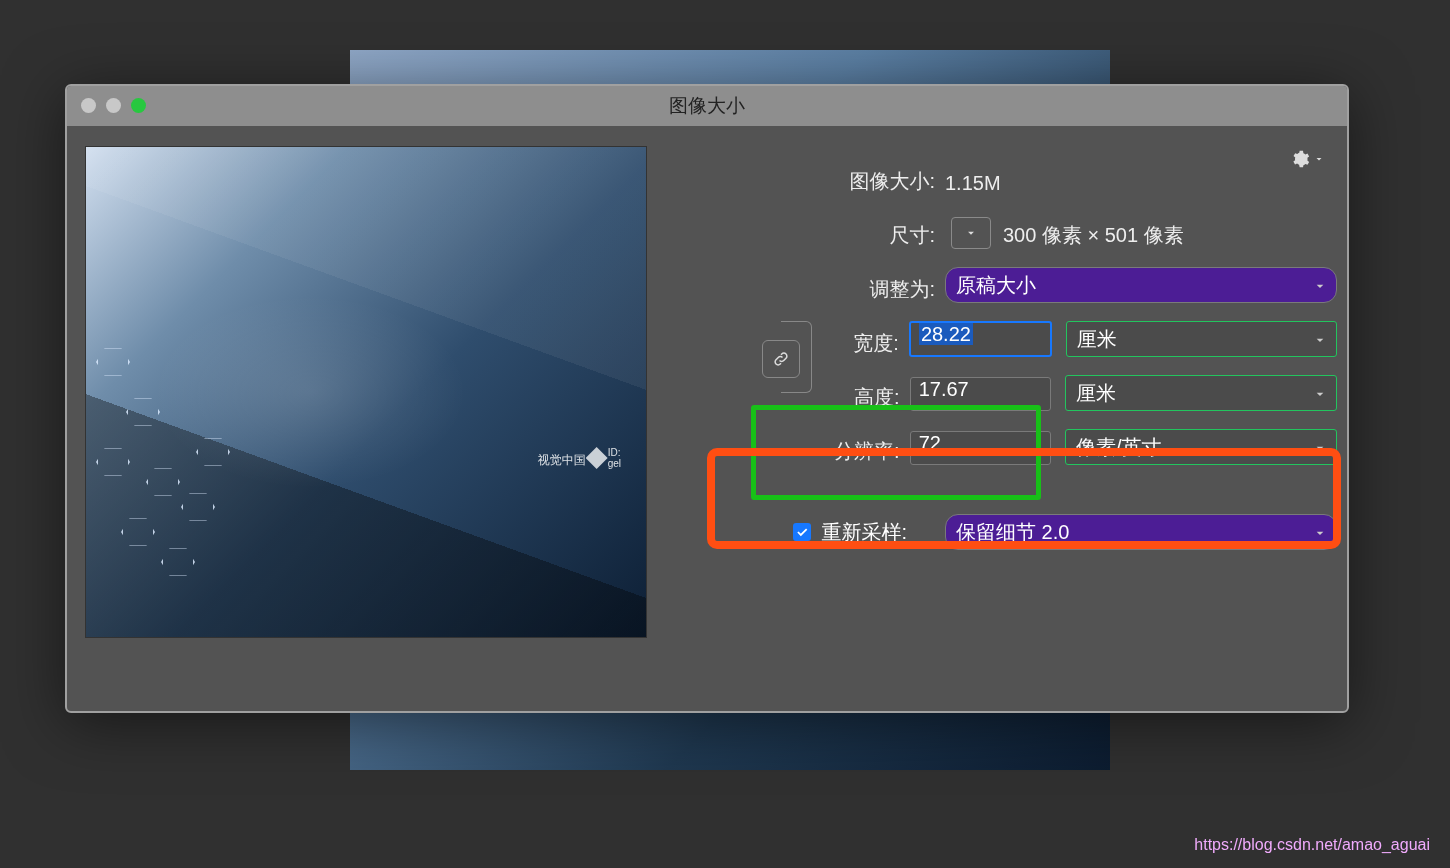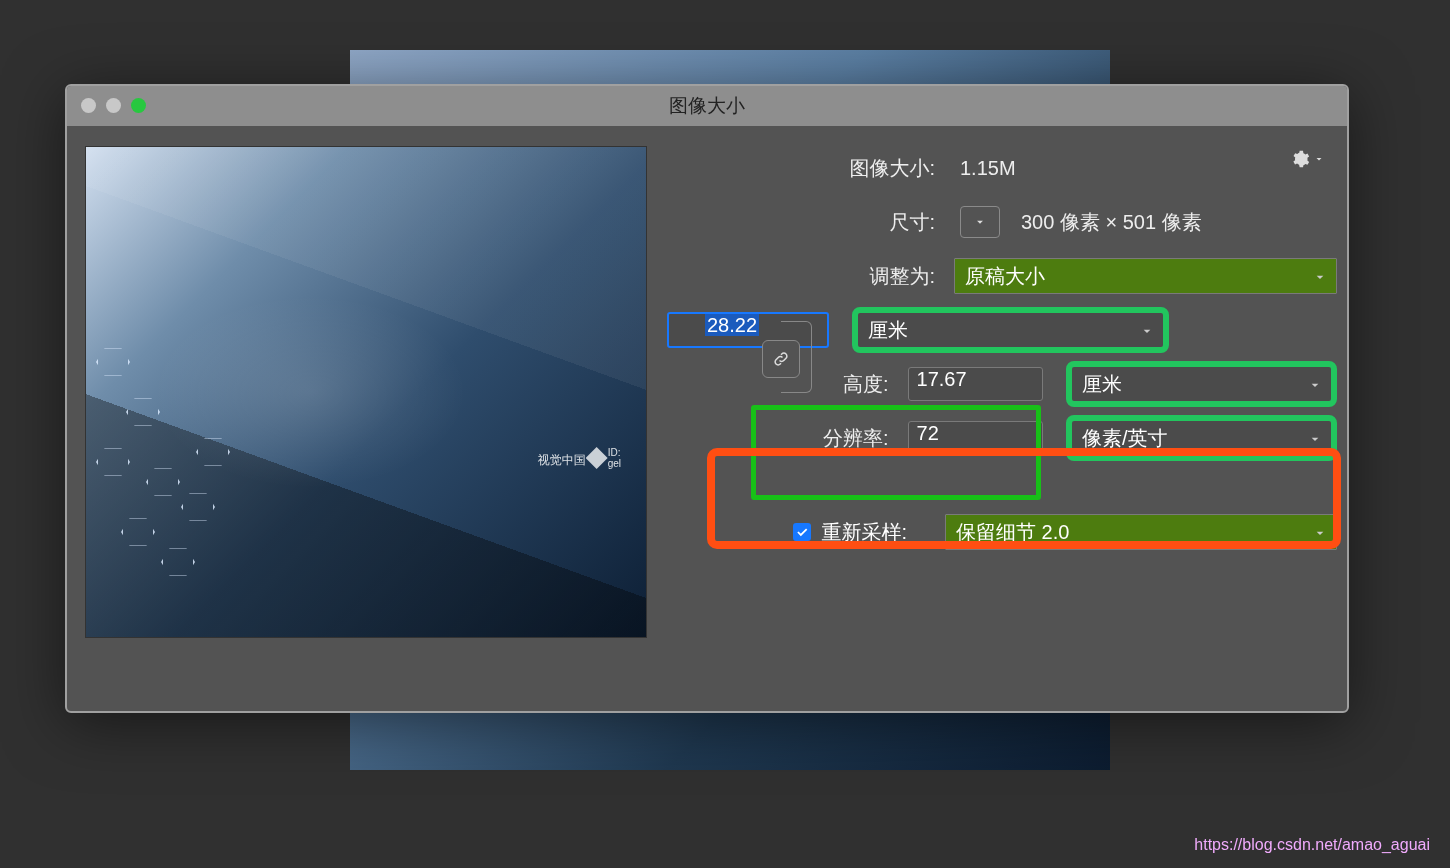--- a/index.html
+++ b/index.html
@@ -17,32 +17,32 @@
      radial-gradient(ellipse 260px 160px at 40% 50%, rgba(255,255,255,.12), transparent 60%),
      linear-gradient(200deg, rgba(255,255,255,.06) 0 35%, transparent 35%),
      linear-gradient(20deg, rgba(0,0,0,.35) 0 35%, transparent 35%);
   }
   .hex{position:absolute;width:34px;height:30px;transform:rotate(0deg);}
   .hex::before{content:"";position:absolute;inset:0;clip-path:polygon(25% 5%,75% 5%,100% 50%,75% 95%,25% 95%,0 50%);border:2px solid rgba(220,235,255,.85);}
   .watermark{position:absolute;right:25px;top:300px;display:flex;align-items:flex-end;font-size:12px;color:#fff;opacity:.85;}
   .watermark .logo{width:22px;height:22px;background:#fff;clip-path:polygon(50% 0,100% 50%,50% 100%,0 50%);opacity:.9;}
   .watermark .id{line-height:1.05;font-size:10px;}
   .rightcol{position:absolute;left:600px;right:10px;top:55px;bottom:15px;}
-  .row{display:flex;align-items:center;height:54px;font-size:20px;gap:9px;}
+  .row{display:flex;align-items:flex-end;height:54px;font-size:20px;}
   .label{width:268px;text-align:right;padding-right:10px;color:#eee;}
   .static{color:#eee;}
-  .sizerow .static{margin-left:6px;}
+  .sizerow .static{}
   .dimchev{display:inline-flex;align-items:center;justify-content:center;width:38px;height:30px;border:1px solid #8a8a8a;border-radius:4px;margin:0 12px 0 6px;}
   .dimchev svg{width:14px;height:14px;fill:#ddd;}
-  .select{position:relative;flex:1;max-width:430px;height:34px;border:1px solid #7a7a7a;border-radius:1px;background:#4d7c0f;display:flex;align-items:center;padding:0 30px 0 10px;}
+  .select{position:relative;flex:1;max-width:430px;height:34px;border:1px solid #7a7a7a;border-radius:13px;background:#4c1d95;display:flex;align-items:center;padding:0 30px 0 10px;}
   .select .chev{position:absolute;right:8px;top:8px;}
   .input{width:142px;height:32px;border:1px solid #7a7a7a;border-radius:3px;background:#4b4b4b;color:#fff;padding:0 8px;font-size:20px;margin-right:14px;}
   .input.active{border:2px solid #1778ff;background:#4b4b4b;}
-  .input.active .selme{background:#1b5bbd;padding:0 2px;margin-left:28px;}
-  .unitsel{position:relative;width:265px;height:34px;border:6px solid #22c55e;border-radius:8px;background:#4b4b4b;display:flex;align-items:center;padding:0 30px 0 10px;}
+  .input.active .selme{background:#1b5bbd;padding:0 2px;}
+  .unitsel{position:relative;width:265px;height:34px;border:1px solid #22c55e;border-radius:3px;background:#4b4b4b;display:flex;align-items:center;padding:0 30px 0 10px;}
   .unitsel .chev{position:absolute;right:8px;top:8px;}
   .chev svg{width:16px;height:16px;fill:#ccc;}
   .gear{position:absolute;right:12px;top:8px;display:flex;align-items:center;gap:3px;}
   .gear svg{width:20px;height:20px;fill:#ddd;}
   .link{position:absolute;left:114px;top:180px;width:30px;height:70px;border:1px solid #888;border-left:0;border-radius:0 6px 6px 0;}
   .link .icon{position:absolute;left:-19px;top:18px;width:36px;height:36px;border:1px solid #888;border-radius:6px;background:#535353;display:flex;align-items:center;justify-content:center;}
   .link .icon svg{width:18px;height:18px;stroke:#ddd;fill:none;stroke-width:2;}
   .check{width:18px;height:18px;border-radius:3px;background:#1778ff;display:inline-flex;align-items:center;justify-content:center;margin-right:10px;flex:0 0 18px;}
   .check svg{width:14px;height:14px;stroke:#fff;stroke-width:3;fill:none;}
   .resampleRow{display:flex;align-items:center;height:54px;font-size:20px;}
@@ -130,20 +130,21 @@
 
     <div class="link">
       <div class="icon">
         <svg viewBox="0 0 24 24">
               <path d="M10 14a4 4 0 005.66 0l3-3a4 4 0 10-5.66-5.66l-1 1M14 10a4 4 0 00-5.66 0l-3 3a4 4 0 105.66 5.66l1-1"></path>
             </svg>
       </div>
     </div>
 
     <div class="row">
+      <div class="label">宽度:</div>
       <div class="input active"><span class="selme">28.22</span></div>
       <div class="unitsel">
         <span>厘米</span>
         <span class="chev"><svg viewBox="0 0 24 24">
                 <path d="M7 10l5 5 5-5z"></path>
               </svg></span>
       </div>
     </div>
 
     <div class="row">

